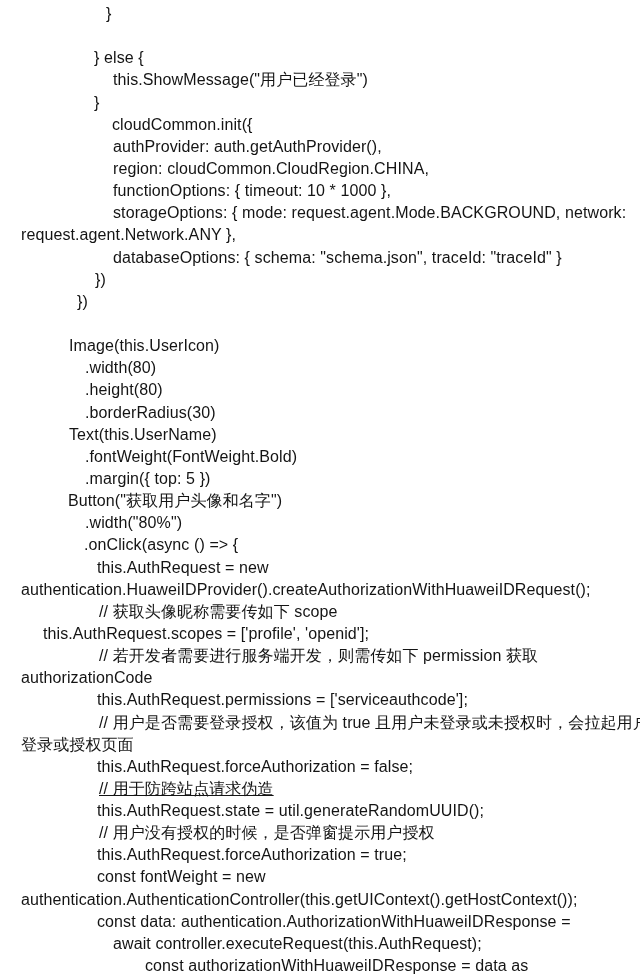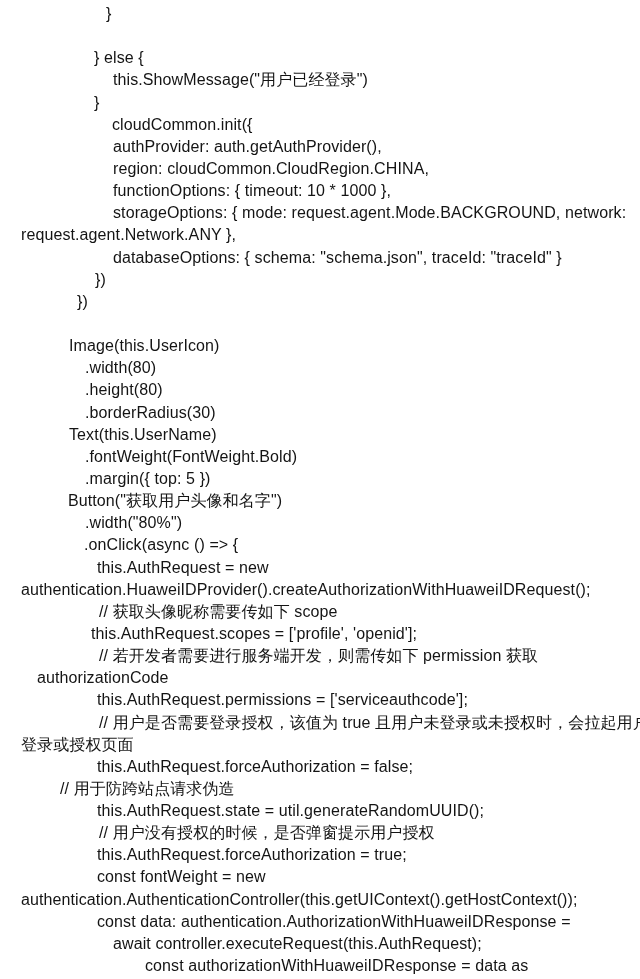--- a/index.html
+++ b/index.html
@@ -60,28 +60,28 @@
       <div class="code-line" style="padding-left: 85px;">.borderRadius(30)</div>
       <div class="code-line" style="padding-left: 69px;">Text(this.UserName)</div>
       <div class="code-line" style="padding-left: 85px;">.fontWeight(FontWeight.Bold)</div>
       <div class="code-line" style="padding-left: 85px;">.margin({ top: 5 })</div>
       <div class="code-line" style="padding-left: 68px;">Button("获取用户头像和名字")</div>
       <div class="code-line" style="padding-left: 85px;">.width("80%")</div>
       <div class="code-line" style="padding-left: 84px;">.onClick(async () =&gt; {</div>
       <div class="code-line" style="padding-left: 97px;">this.AuthRequest = new</div>
       <div class="code-line" style="padding-left: 21px;">authentication.HuaweiIDProvider().createAuthorizationWithHuaweiIDRequest();</div>
       <div class="code-line" style="padding-left: 99px;">// 获取头像昵称需要传如下 scope</div>
-      <div class="code-line" style="padding-left: 91px;">this.AuthRequest.scopes = ['profile', 'openid'];</div>
+      <div class="code-line" style="padding-left: 43px;">this.AuthRequest.scopes = ['profile', 'openid'];</div>
       <div class="code-line" style="padding-left: 99px;">// 若开发者需要进行服务端开发，则需传如下 permission 获取</div>
-      <div class="code-line" style="padding-left: 21px; margin-left: 16px;">authorizationCode</div>
+      <div class="code-line" style="padding-left: 21px;">authorizationCode</div>
       <div class="code-line" style="padding-left: 97px;">this.AuthRequest.permissions = ['serviceauthcode'];</div>
       <div class="code-line" style="padding-left: 99px;">// 用户是否需要登录授权，该值为 true 且用户未登录或未授权时，会拉起用户</div>
       <div class="code-line" style="padding-left: 21px;">登录或授权页面</div>
       <div class="code-line" style="padding-left: 97px;">this.AuthRequest.forceAuthorization = false;</div>
-      <div class="code-line" style="padding-left: 60px;">// 用于防跨站点请求伪造</div>
+      <div class="code-line" style="padding-left: 99px; text-decoration: underline;">// 用于防跨站点请求伪造</div>
       <div class="code-line" style="padding-left: 97px;">this.AuthRequest.state = util.generateRandomUUID();</div>
       <div class="code-line" style="padding-left: 99px;">// 用户没有授权的时候，是否弹窗提示用户授权</div>
       <div class="code-line" style="padding-left: 97px;">this.AuthRequest.forceAuthorization = true;</div>
       <div class="code-line" style="padding-left: 97px;">const fontWeight = new</div>
       <div class="code-line" style="padding-left: 21px;">authentication.AuthenticationController(this.getUIContext().getHostContext());</div>
       <div class="code-line" style="padding-left: 97px;">const data: authentication.AuthorizationWithHuaweiIDResponse =</div>
       <div class="code-line" style="padding-left: 113px;">await controller.executeRequest(this.AuthRequest);</div>
       <div class="code-line" style="padding-left: 97px; margin-left: 48px;">const authorizationWithHuaweiIDResponse = data as</div>
     </div>
 </div>

